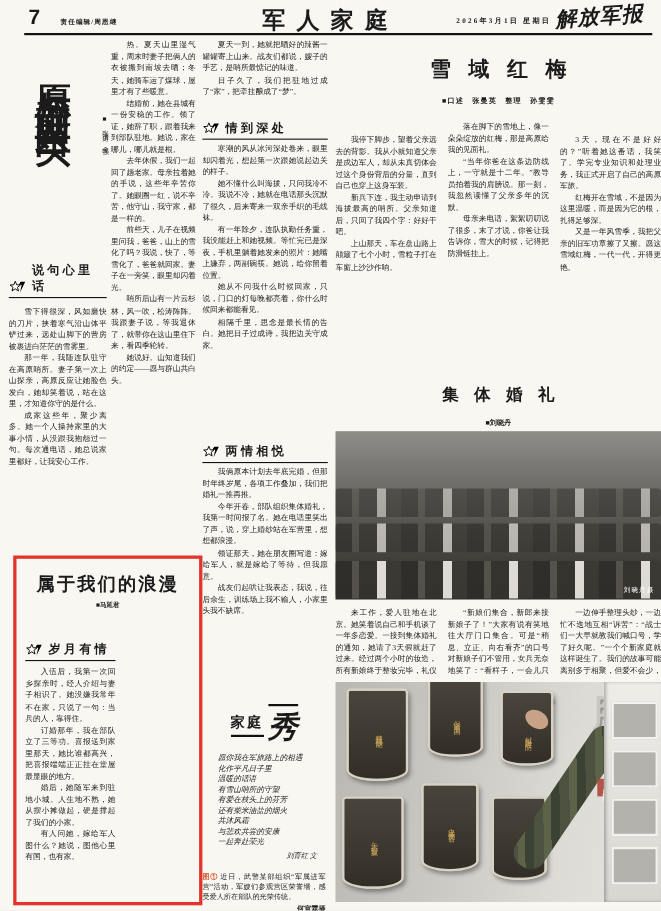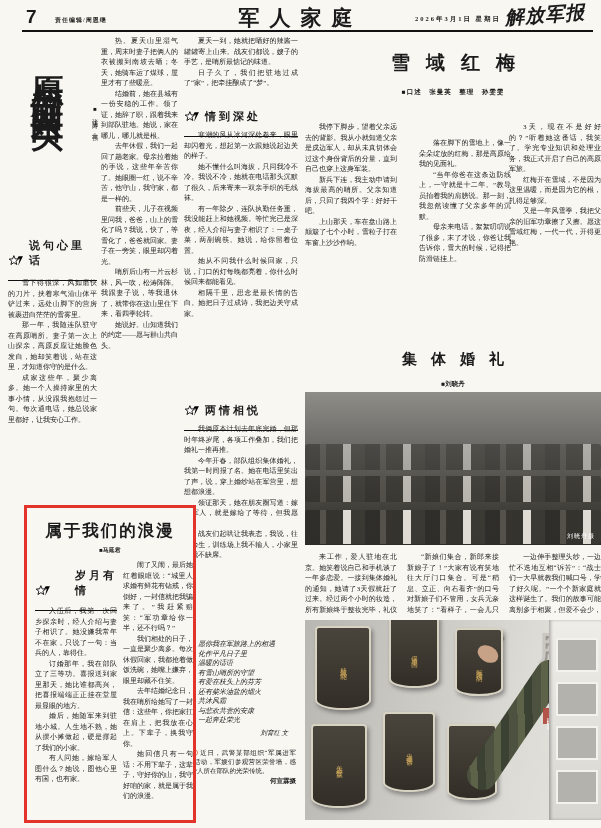--- a/index.html
+++ b/index.html
@@ -8,21 +8,21 @@
   
   .hdr-rule{position:absolute;left:22px;right:8px;top:30px;border-top:2px solid #111;}
   .pagenum{position:absolute;left:26px;top:6px;font-size:19px;font-weight:bold;font-family:"Liberation Sans",sans-serif;}
   .editor{position:absolute;left:55px;top:16px;font-size:6px;letter-spacing:1px;font-weight:bold;}
   .section-title{position:absolute;left:0;right:0;top:4px;text-align:center;font-size:21px;font-weight:bold;letter-spacing:10px;font-family:"Liberation Sans",sans-serif;}
   .date{position:absolute;right:100px;top:15px;font-size:6.5px;font-weight:bold;letter-spacing:2px;}
   .masthead{position:absolute;right:10px;top:2px;width:86px;font-size:19px;font-weight:bold;font-style:italic;transform:rotate(-4deg);letter-spacing:1px;white-space:nowrap;}
   
   .body{font-size:7px;line-height:10.5px;text-align:justify;overflow:hidden;position:absolute;}
   .body p{margin:0;text-indent:2em;}
-  .kicker{position:absolute;height:20px;display:flex;align-items:flex-end;border-bottom:1.5px solid #111;padding-bottom:12px;}
+  .kicker{position:absolute;height:20px;display:flex;align-items:flex-end;border-bottom:1.5px solid #111;padding-bottom:2px;}
   .kicker .star{width:16px;height:14px;margin-right:5px;flex:none;}
   .kicker .ktext{font-size:11px;font-weight:bold;letter-spacing:3px;font-family:"Liberation Sans",sans-serif;}
   
   .vtitle{position:absolute;left:24px;top:50px;height:205px;font-size:33px;font-weight:bold;letter-spacing:7px;writing-mode:vertical-rl;}
   .vbyline{position:absolute;left:90px;top:106px;height:90px;font-size:6px;writing-mode:vertical-rl;letter-spacing:2px;}
   
   .snow-title{position:absolute;left:305px;width:296px;top:50px;text-align:center;font-size:19px;font-weight:bold;letter-spacing:16px;text-indent:16px;}
   .snow-byline{position:absolute;left:305px;width:296px;top:88px;text-align:center;font-size:6.5px;font-weight:bold;letter-spacing:1px;}
   
   .wed-title{position:absolute;left:305px;width:296px;top:350px;text-align:center;font-size:15px;font-weight:bold;letter-spacing:14px;text-indent:14px;}
@@ -55,21 +55,21 @@
   .fs-head{display:flex;align-items:flex-start;justify-content:center;margin-bottom:6px;}
   .fs-left{font-size:13px;font-weight:bold;letter-spacing:2px;border-bottom:2px solid #111;padding-bottom:2px;margin-top:8px;}
   .fs-right{font-size:27px;font-weight:bold;font-style:italic;margin-left:4px;border-top:2px solid #111;padding-top:1px;}
   .poem{font-size:7px;line-height:9.5px;font-style:italic;text-align:left;padding-left:14px;}
   .poem p{margin:0;}
   .poem-author{font-size:6.5px;font-style:italic;text-align:right;padding-right:8px;margin-top:3px;}
   .fs-caption{margin-top:10px;font-size:6.5px;line-height:9px;text-align:justify;}
   .fs-caption .mark{color:#d2542a;font-weight:bold;font-style:normal;margin-right:2px;}
   .fs-credit{font-size:6.5px;text-align:right;margin-top:2px;font-weight:bold;}
   
-  .red-box{position:absolute;left:24px;top:505px;width:172px;height:318px;border:3px solid #e2342b;background:#f8f7f2;box-sizing:border-box;}
+  .red-box{position:absolute;left:12px;top:505px;width:172px;height:318px;border:3px solid #e2342b;background:#f8f7f2;box-sizing:border-box;}
   .rb-title{position:absolute;left:0;right:0;top:12px;text-align:center;font-size:16.5px;font-weight:bold;letter-spacing:2px;}
   .rb-byline{position:absolute;left:0;right:0;top:38px;text-align:center;font-size:6px;font-weight:bold;}
 </style>
 </head>
 <body>
 
 <div class="page">
 
   <div class="pagenum">7</div>
   <div class="editor">责任编辑/周恩继</div>
@@ -110,21 +110,21 @@
   <div class="kicker" style="left:184px;top:104px;width:114px;">
     <svg class="star" viewBox="0 0 30 24">
       <path d="M11 2l2.4 6 6.4.4-5 4 1.7 6.2L11 15l-5.5 3.6L7.2 12.4 2.2 8.4l6.4-.4z" fill="#fff" stroke="#000" stroke-width="1.6"></path>
       <path d="M20 3h8l-9 18 3-13h-5z" fill="#000"></path>
     </svg>
     <span class="ktext">情到深处</span>
   </div>
   <div class="body" style="left:184px;top:130px;width:114px;height:262px;">
       <p>寒潮的风从冰河深处卷来，眼里却闪着光，想起第一次跟她说起边关的样子。</p>
       <p>她不懂什么叫海拔，只问我冷不冷。我说不冷，她就在电话那头沉默了很久，后来寄来一双亲手织的毛线袜。</p>
-      <p>有一年除夕，连队执勤任务重，我没能赶上和她视频。等忙完已是深夜，经人介绍与妻子相识了：一桌子菜，两副碗筷。她说，给你留着位置。</p>
+      <p>有一年除夕，连队执勤任务重，我没能赶上和她视频。等忙完已是深夜，手机里躺着她发来的照片：她嘴上嫌弃，两副碗筷。她说，给你留着位置。</p>
       <p>她从不问我什么时候回家，只说，门口的灯每晚都亮着，你什么时候回来都能看见。</p>
       <p>相隔千里，思念是最长情的告白。她把日子过成诗，我把边关守成家。</p>
     </div>
 
   <div class="kicker" style="left:184px;top:398px;width:114px;">
     <svg class="star" viewBox="0 0 30 24">
       <path d="M11 2l2.4 6 6.4.4-5 4 1.7 6.2L11 15l-5.5 3.6L7.2 12.4 2.2 8.4l6.4-.4z" fill="#fff" stroke="#000" stroke-width="1.6"></path>
       <path d="M20 3h8l-9 18 3-13h-5z" fill="#000"></path>
     </svg>
     <span class="ktext">两情相悦</span>
@@ -136,21 +136,21 @@
       <p>战友们起哄让我表态，我说，往后余生，训练场上我不输人，小家里头我不缺席。</p>
     </div>
 
   <div class="snow-title">雪域红梅</div>
   <div class="snow-byline">■口述　张曼英　整理　孙雯雯</div>
   <div class="body" style="left:305px;top:122px;width:92px;height:226px;">
       <p>我停下脚步，望着父亲远去的背影。我从小就知道父亲是戍边军人，却从未真切体会过这个身份背后的分量，直到自己也穿上这身军装。</p>
       <p>新兵下连，我主动申请到海拔最高的哨所。父亲知道后，只回了我四个字：好好干吧。</p>
       <p>上山那天，车在盘山路上颠簸了七个小时，雪粒子打在车窗上沙沙作响。</p>
     </div>
-  <div class="body" style="left:407px;top:138px;width:92px;height:226px;margin-left:12px;">
+  <div class="body" style="left:407px;top:110px;width:92px;height:226px;">
       <p>落在脚下的雪地上，像一朵朵绽放的红梅，那是高原给我的见面礼。</p>
       <p>“当年你爸在这条边防线上，一守就是十二年。”教导员拍着我的肩膀说。那一刻，我忽然读懂了父亲多年的沉默。</p>
       <p>母亲来电话，絮絮叨叨说了很多，末了才说，你爸让我告诉你，雪大的时候，记得把防滑链挂上。</p>
     </div>
   <div class="body" style="left:509px;top:122px;width:92px;height:226px;">
       <p>3天，现在不是好好的？”听着她这番话，我笑了。学完专业知识和处理业务，我正式开启了自己的高原军旅。</p>
       <p>红梅开在雪域，不是因为这里温暖，而是因为它的根，扎得足够深。</p>
       <p>又是一年风雪季，我把父亲的旧军功章擦了又擦。愿这雪域红梅，一代一代，开得更艳。</p>
     </div>
 
@@ -199,20 +199,24 @@
     <div class="red-label">团结中心</div>
     <div class="shelf">
       <div class="ph" style="top:18px;"></div>
       <div class="ph" style="top:62px;"></div>
       <div class="ph" style="top:106px;"></div>
       <div class="ph" style="top:150px;"></div>
     </div>
   </div>
 
   <div class="fs-box">
+    <div class="fs-head">
+      <span class="fs-left">家庭</span>
+      <span class="fs-right">秀</span>
+    </div>
     <div class="poem">
         <p>愿你我在军旅路上的相遇</p>
         <p>化作平凡日子里</p>
         <p>温暖的话语</p>
         <p>有雪山哨所的守望</p>
         <p>有爱在枝头上的芬芳</p>
         <p>还有柴米油盐的烟火</p>
         <p>共沐风霜</p>
         <p>与悲欢共尝的安康</p>
         <p>一起奔赴荣光</p>
@@ -220,34 +224,28 @@
     <div class="poem-author">刘育红 文</div>
     <div class="fs-caption">
       <span class="mark">图①</span><span>近日，武警某部组织“军属进军营”活动，军嫂们参观营区荣誉墙，感受爱人所在部队的光荣传统。</span>
     </div>
     <div class="fs-credit">何宣霖摄</div>
   </div>
 
   <div class="red-box">
     <div class="rb-title">属于我们的浪漫</div>
     <div class="rb-byline">■马延君</div>
-    <div class="kicker" style="left:8px;top:70px;width:82px;gap:19px;">
+    <div class="kicker" style="left:8px;top:70px;width:82px;">
       <svg class="star" viewBox="0 0 30 24">
         <path d="M11 2l2.4 6 6.4.4-5 4 1.7 6.2L11 15l-5.5 3.6L7.2 12.4 2.2 8.4l6.4-.4z" fill="#fff" stroke="#000" stroke-width="1.6"></path>
         <path d="M20 3h8l-9 18 3-13h-5z" fill="#000"></path>
       </svg>
       <span class="ktext">岁月有情</span>
     </div>
     <div class="body" style="left:8px;top:98px;width:82px;height:208px;">
         <p>入伍后，我第一次回乡探亲时，经人介绍与妻子相识了。她没嫌我常年不在家，只说了一句：当兵的人，靠得住。</p>
         <p>订婚那年，我在部队立了三等功。喜报送到家里那天，她比谁都高兴，把喜报端端正正挂在堂屋最显眼的地方。</p>
         <p>婚后，她随军来到驻地小城。人生地不熟，她从摆小摊做起，硬是撑起了我们的小家。</p>
         <p>有人问她，嫁给军人图什么？她说，图他心里有国，也有家。</p>
       </div>
-    <div class="body" style="left:96px;top:52px;width:70px;height:254px;">
-        <p>闹了又闹，最后她红着眼眶说：“城里人求婚有鲜花有钻戒，你倒好，一封信就把我骗来了。”我赶紧赔笑：“军功章给你一半，还不行吗？”</p>
-        <p>我们相处的日子，一直是聚少离多。每次休假回家，我都抢着做饭洗碗，她嘴上嫌弃，眼里却藏不住笑。</p>
-        <p>去年结婚纪念日，我在哨所给她写了一封信：这些年，你把家扛在肩上，把我放在心上。下辈子，换我守你。</p>
-        <p>她回信只有一句话：不用下辈子，这辈子，守好你的山，我守好咱的家，就是属于我们的浪漫。</p>
-      </div>
   </div>
 
 </div>
 
 </body></html>

